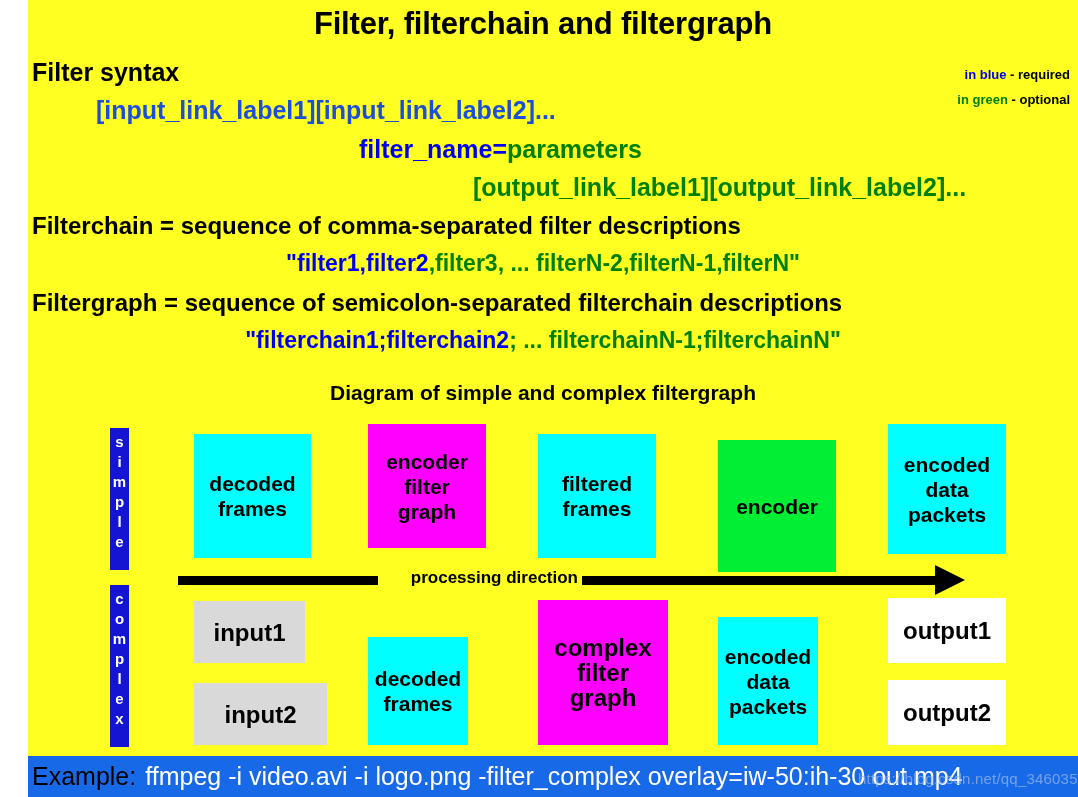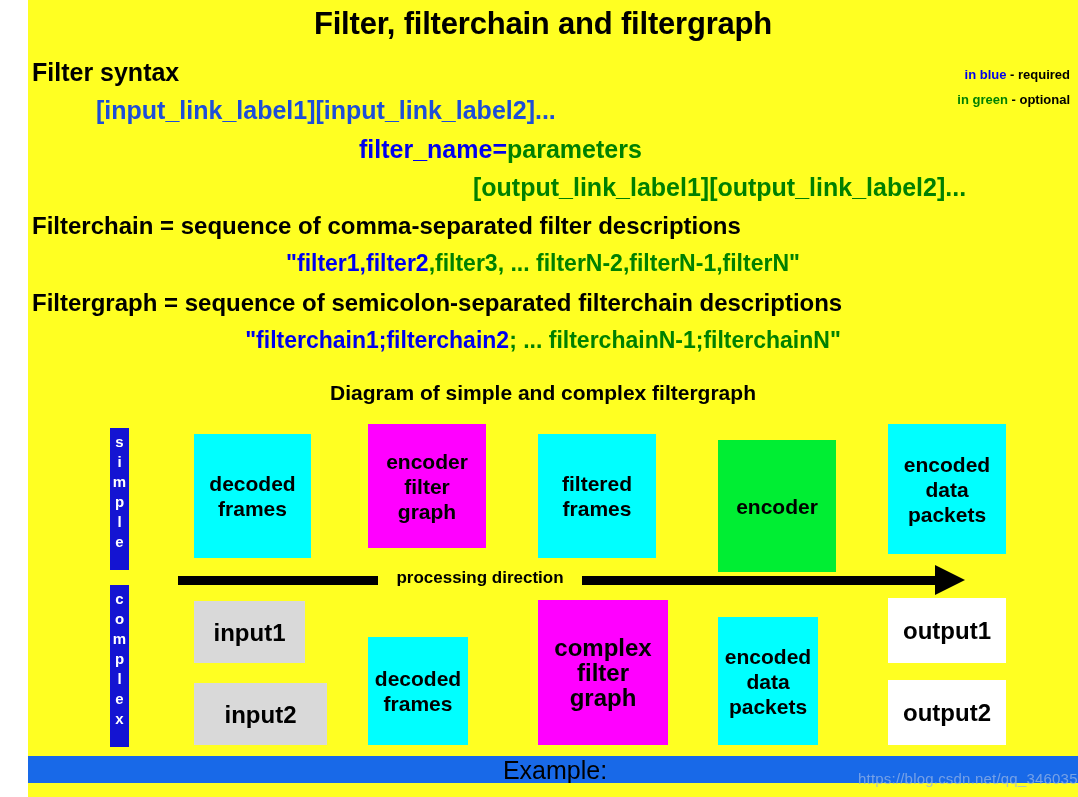--- a/index.html
+++ b/index.html
@@ -175,21 +175,21 @@
     top: 14px;
     width: 200px;
     height: 9px;
     background: #000000;
   }
   .arrow-label {
     position: absolute;
     left: 204px;
     top: 6px;
     width: 196px;
-    text-align: center;
+    text-align: right;
     font-size: 17px;
     font-weight: bold;
     color: #000000;
   }
   .arrow-line-right {
     position: absolute;
     left: 404px;
     top: 14px;
     width: 360px;
     height: 9px;
@@ -204,26 +204,25 @@
     border-bottom: 15px solid transparent;
     border-left: 30px solid #000000;
   }
 
   
   .example-bar {
     position: absolute;
     left: 0px;
     top: 756px;
     width: 1050px;
-    height: 27px;
+    height: 41px;
     background: #1869E8;
     display: flex;
     align-items: center;
     overflow: hidden;
-    flex-direction: column;
   }
   .example-label {
     font-size: 25px;
     color: #000000;
     padding-left: 4px;
     white-space: nowrap;
   }
   .example-cmd {
     font-size: 25px;
     color: #FFFFFF;

